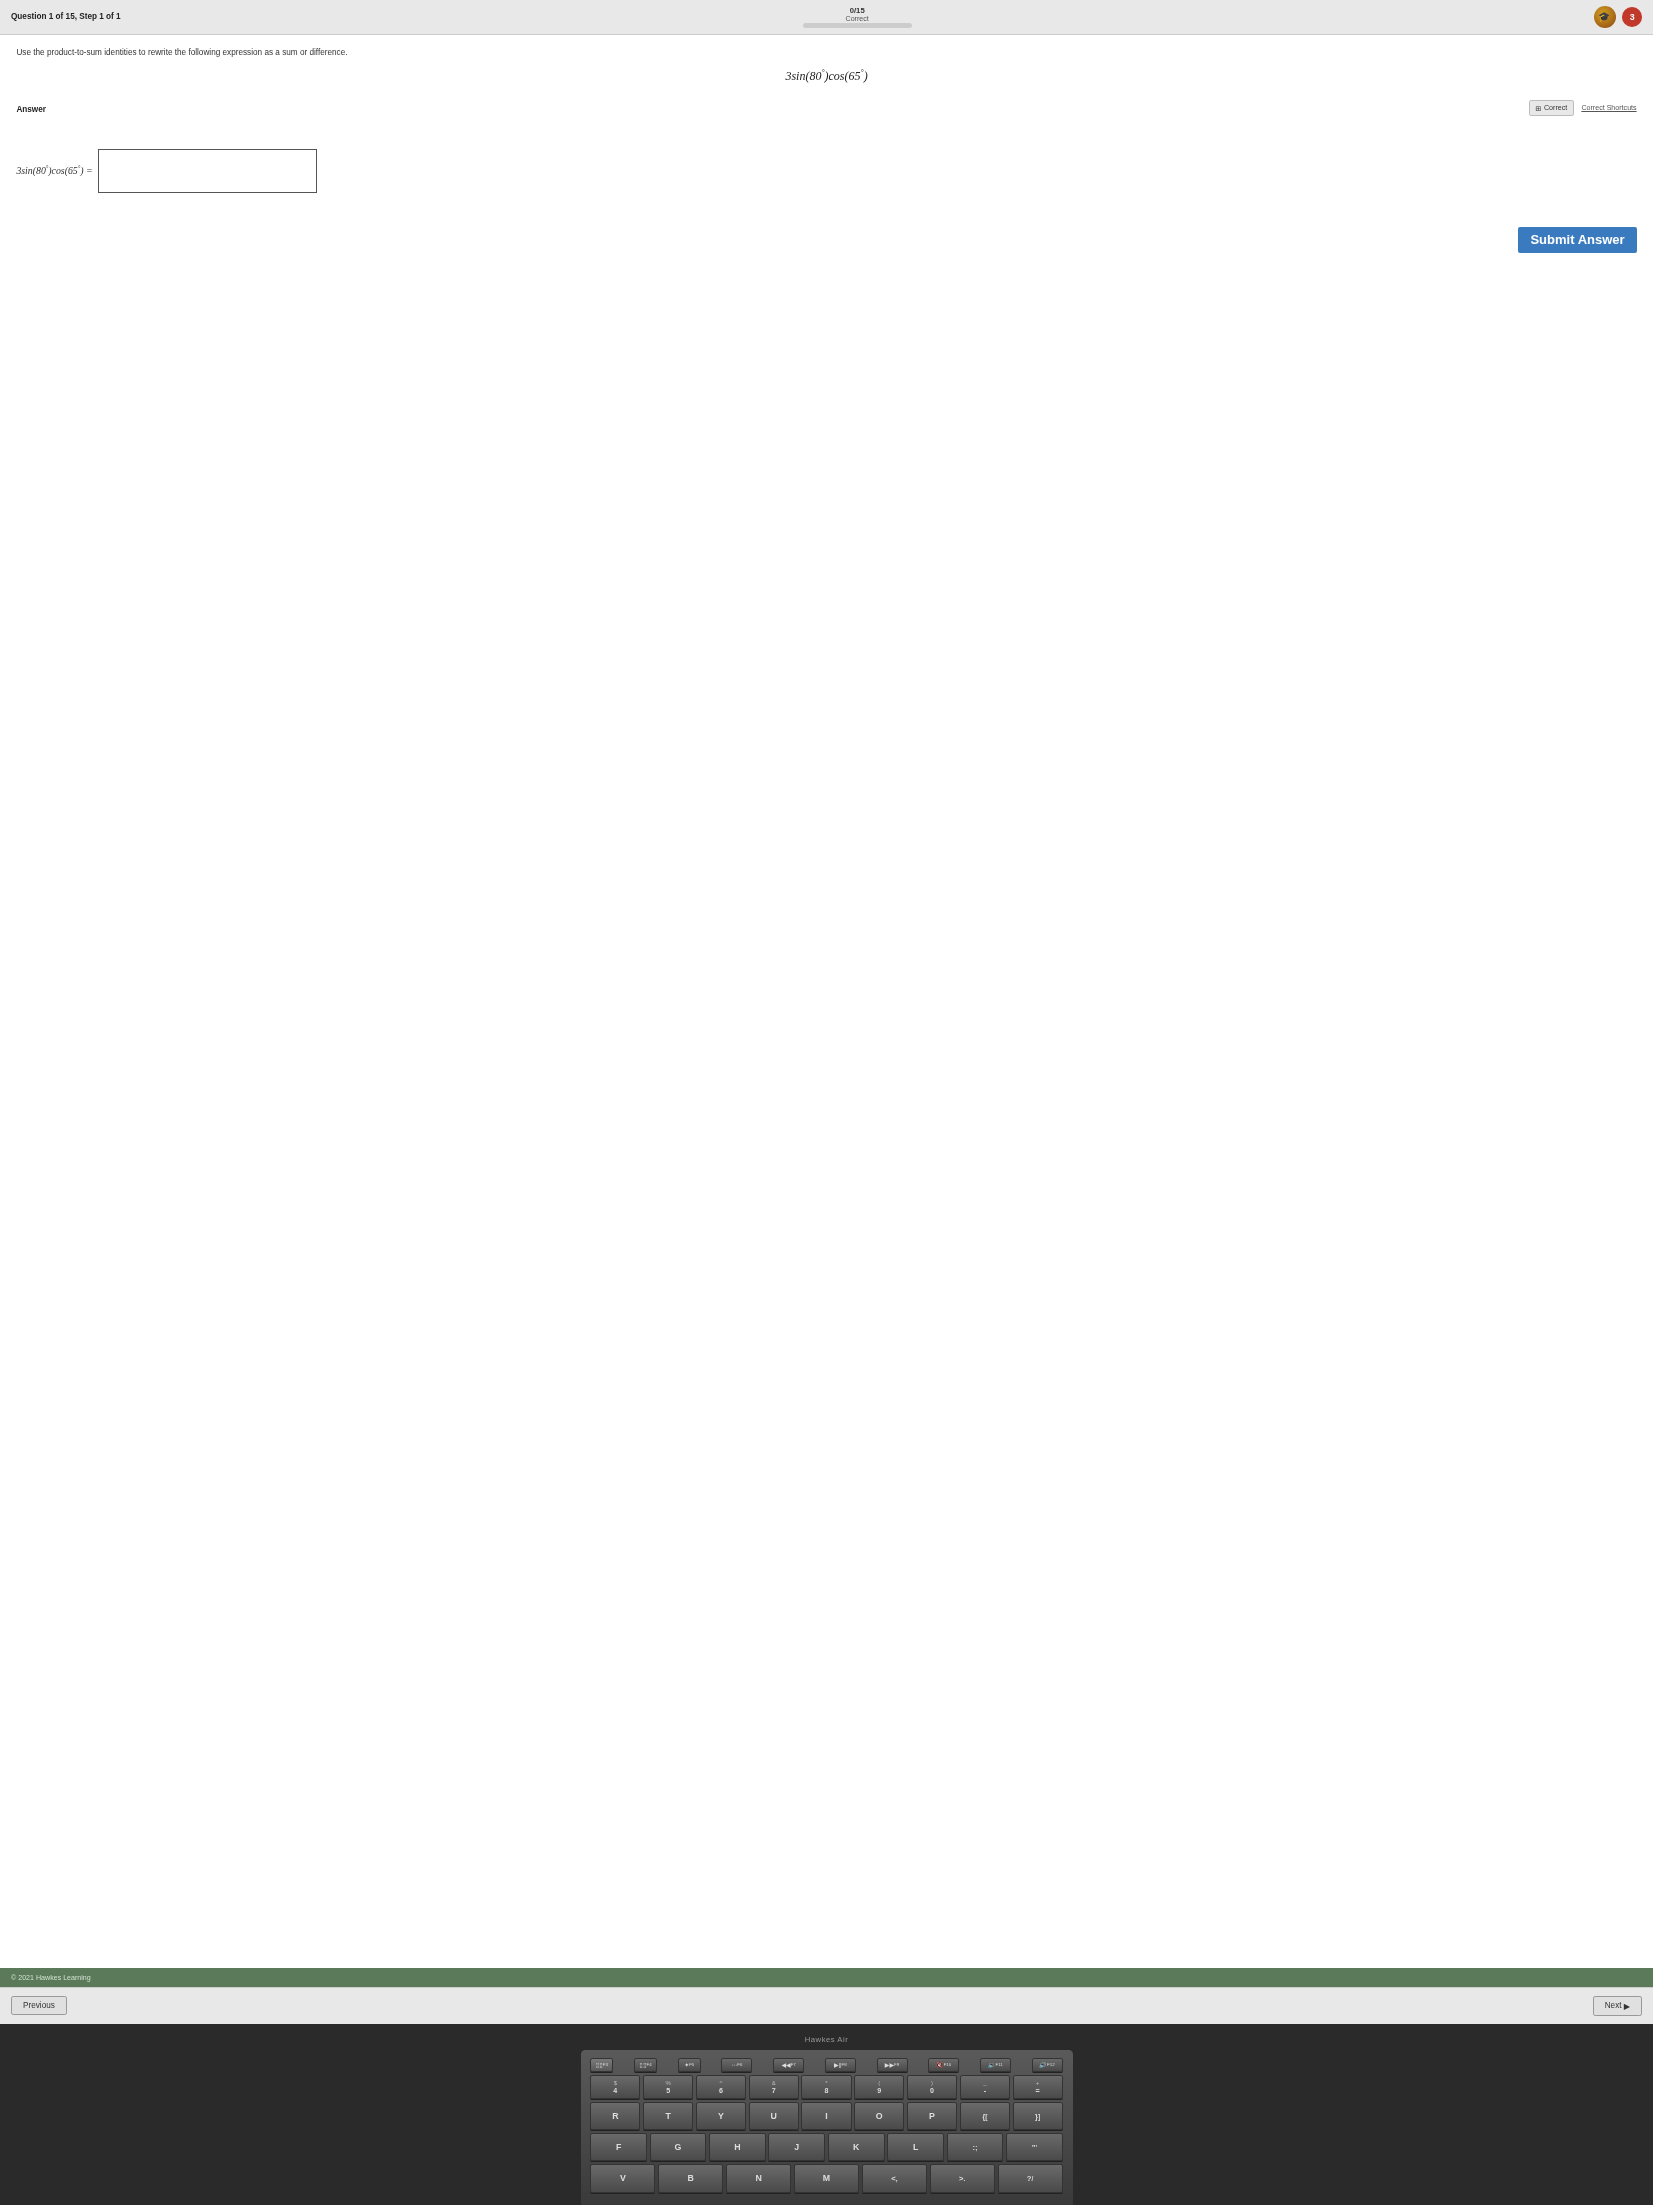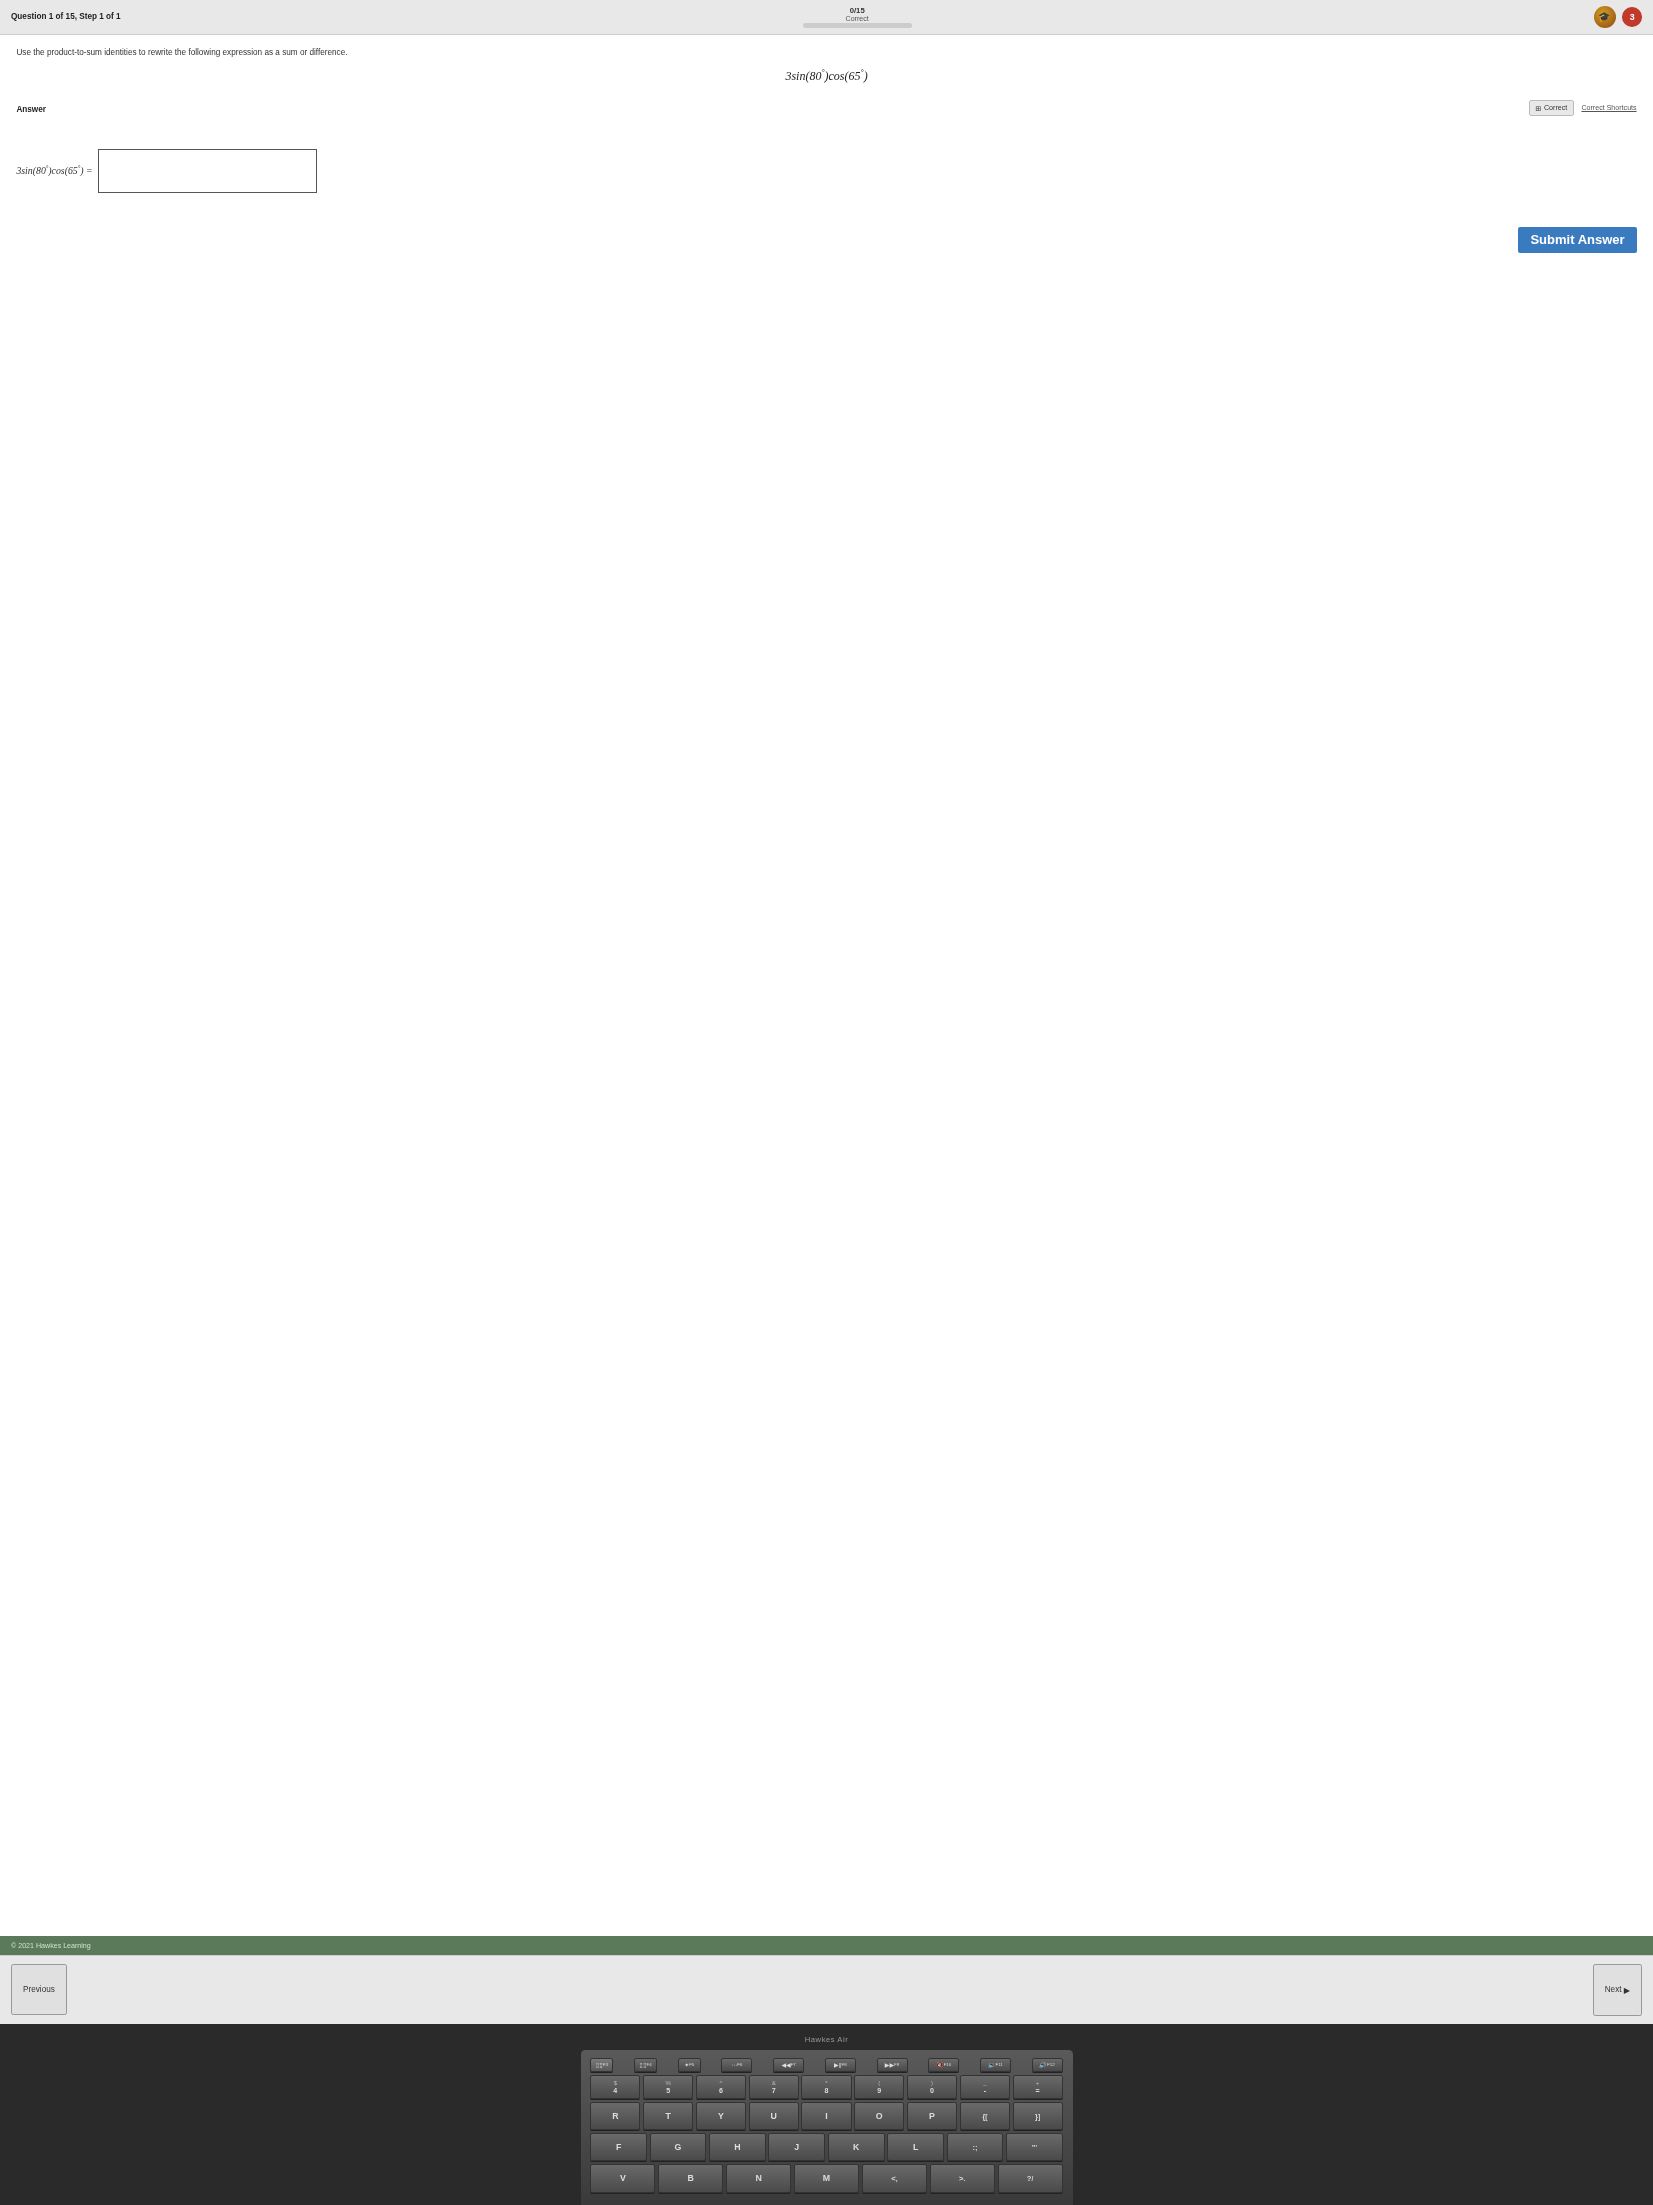--- a/index.html
+++ b/index.html
@@ -205,21 +205,21 @@
       padding: 7.7px 11px;
       display: flex;
       justify-content: space-between;
       align-items: center;
       border-top: 0.5px solid #ccc;
     }
     .nav-btn {
       background: transparent;
       border: 0.5px solid #999;
       border-radius: 2.2px;
-      padding: 20px 11px;
+      padding: 4px 11px;
       font-size: 8.2px;
       cursor: pointer;
       color: #333;
       background: #e0e0e0;
     }
     .nav-btn-next {
       display: flex;
       align-items: center;
       gap: 2.2px;
     }

